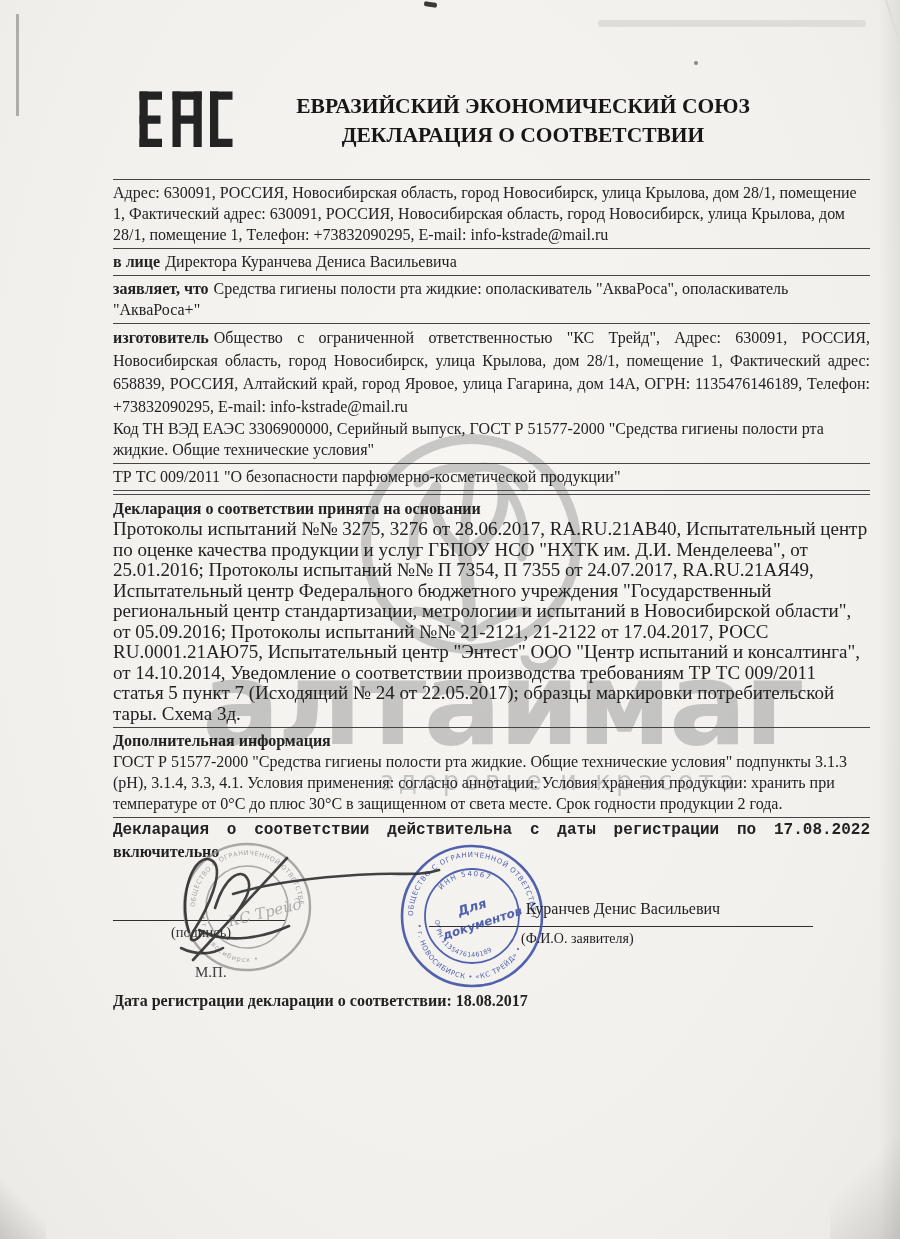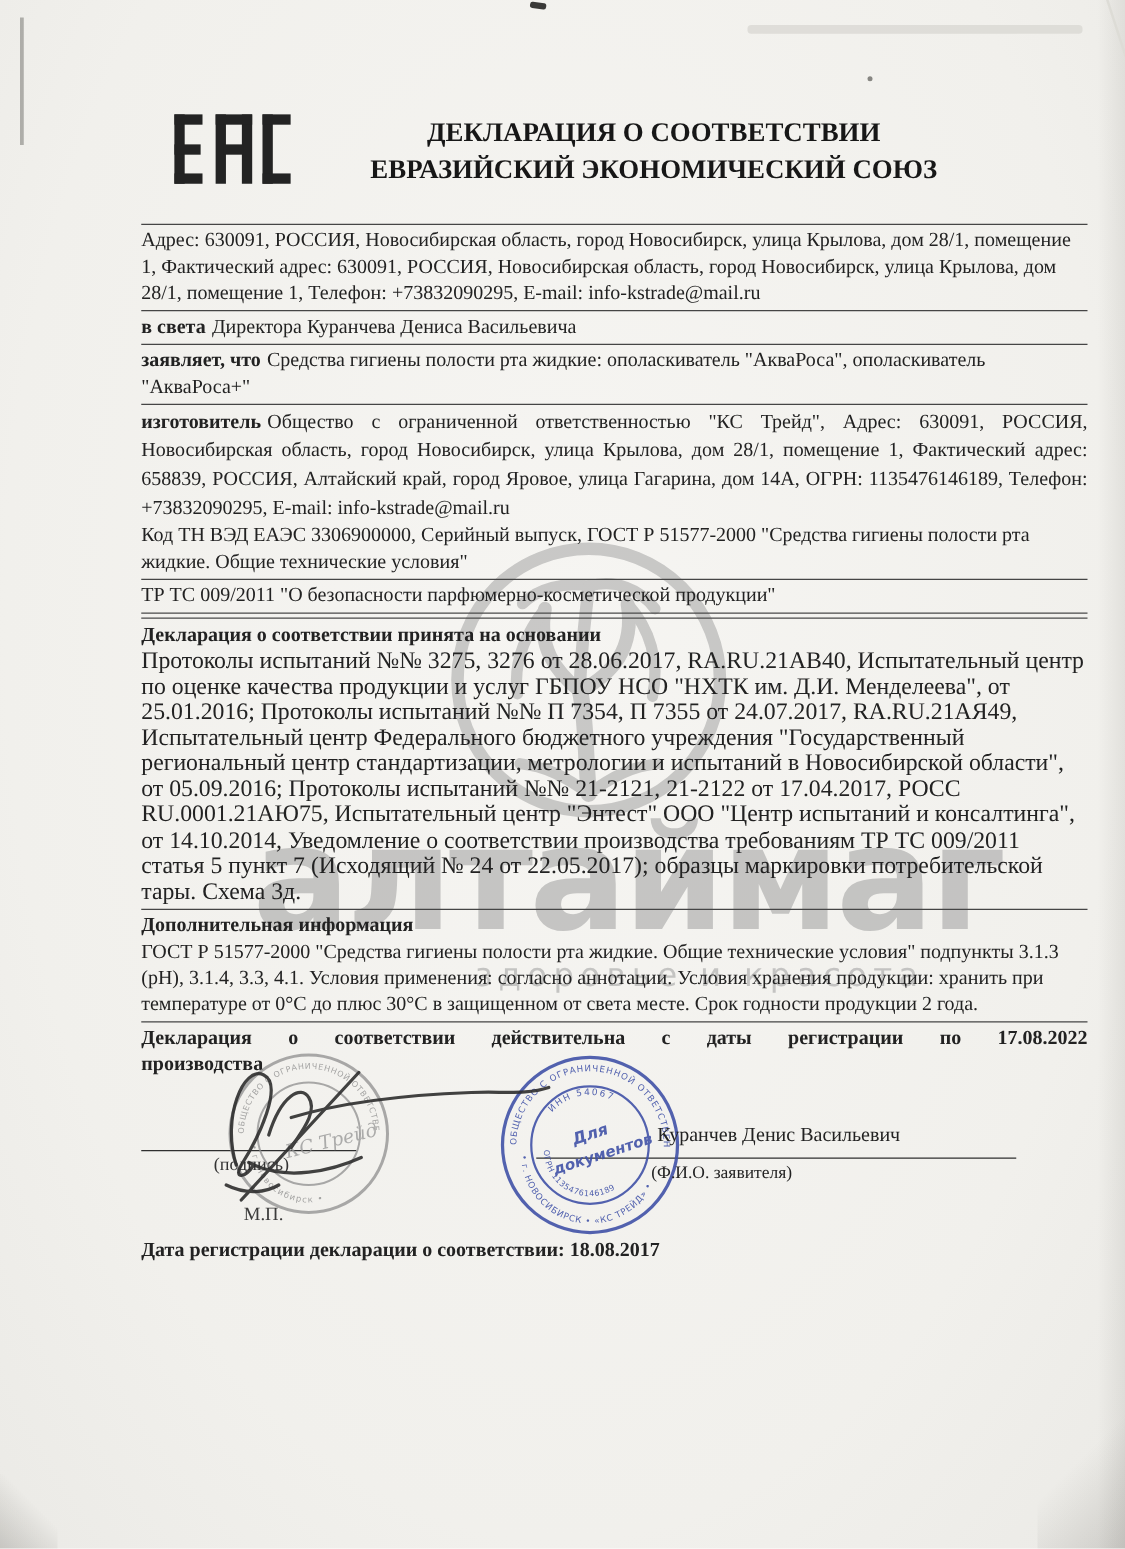--- a/index.html
+++ b/index.html
@@ -41,21 +41,21 @@
   .titles{position:absolute;left:130px;top:92px;width:560px;text-align:center;
     font-weight:bold;font-size:21.5px;line-height:29px;color:#171717;}
   p{margin:0;font-size:16px;line-height:21px;}
   .lbl{font-weight:bold;margin-right:5px;}
   .rule{border-top:1.6px solid #454545;margin:3px 0 2px 0;height:0;}
   .rule.dbl{height:3px;border-top:1.2px solid #4a4a4a;border-bottom:1.2px solid #4a4a4a;margin:3px 0;}
   .jt{text-align:justify;}
   .maker{line-height:23px;}
   .head-b{font-weight:bold;}
   .basis{font-size:19px;line-height:20.5px;}
-  .validity{font-weight:bold;text-align:justify;text-align-last:justify;}
+  .validity{font-weight:bold;text-align:justify;text-align-last:justify;font-family:Liberation Mono, monospace;}
   .validity-tail{font-weight:bold;}
   
   .sig{position:relative;height:122px;}
   .stamp{position:absolute;z-index:3;}
   .stamp-left{left:48px;top:-26px;}
   .stamp-right{left:273px;top:-22px;}
   .scrawl{position:absolute;left:24px;top:-30px;z-index:4;}
   .sig-line{position:absolute;left:0;top:58px;width:172px;border-top:1.6px solid #2f2f2f;z-index:2;}
   .sig-caption{position:absolute;left:58px;top:62px;font-size:14.5px;color:#333;z-index:2;}
   .mp{position:absolute;left:82px;top:102px;font-size:15px;color:#3c3c3c;z-index:4;}
@@ -109,31 +109,31 @@
           <rect x="46" y="2" width="11" height="74"></rect>
           <rect x="74" y="2" width="11" height="74"></rect>
           <rect x="46" y="2" width="39" height="11"></rect>
           <rect x="54" y="34" width="22" height="11"></rect>
           <rect x="96" y="2" width="11" height="74"></rect>
           <rect x="96" y="2" width="30" height="11"></rect>
           <rect x="96" y="65" width="30" height="11"></rect>
         </g>
       </svg>
       <div class="titles">
+        <div>ЕВРАЗИЙСКИЙ ЭКОНОМИЧЕСКИЙ СОЮЗ</div>
         <div>ДЕКЛАРАЦИЯ О СООТВЕТСТВИИ</div>
-        <div>ЕВРАЗИЙСКИЙ ЭКОНОМИЧЕСКИЙ СОЮЗ</div>
       </div>
     </div>
 
     <div class="rule"></div>
 
     <p>Адрес: 630091, РОССИЯ, Новосибирская область, город Новосибирск, улица Крылова, дом 28/1, помещение 1, Фактический адрес: 630091, РОССИЯ, Новосибирская область, город Новосибирск, улица Крылова, дом 28/1, помещение 1, Телефон: +73832090295, E-mail: info-kstrade@mail.ru</p>
     <div class="rule"></div>
 
-    <p><span class="lbl">в света</span><span>Директора Куранчева Дениса Васильевича</span></p>
+    <p><span class="lbl">в лице</span><span>Директора Куранчева Дениса Васильевича</span></p>
     <div class="rule"></div>
 
     <p><span class="lbl">заявляет, что</span><span>Средства гигиены полости рта жидкие: ополаскиватель "АкваРоса", ополаскиватель "АкваРоса+"</span></p>
     <div class="rule"></div>
 
     <p class="jt maker"><span class="lbl">изготовитель</span><span>Общество с ограниченной ответственностью "КС Трейд", Адрес: 630091, РОССИЯ, Новосибирская область, город Новосибирск, улица Крылова, дом 28/1, помещение 1, Фактический адрес: 658839, РОССИЯ, Алтайский край, город Яровое, улица Гагарина, дом 14А, ОГРН: 1135476146189, Телефон: +73832090295, E-mail: info-kstrade@mail.ru</span></p>
     <p>Код ТН ВЭД ЕАЭС 3306900000, Серийный выпуск, ГОСТ Р 51577-2000 "Средства гигиены полости рта жидкие. Общие технические условия"</p>
     <div class="rule"></div>
 
     <p>ТР ТС 009/2011 "О безопасности парфюмерно-косметической продукции"</p>
@@ -141,21 +141,21 @@
 
     <p class="head-b">Декларация о соответствии принята на основании</p>
     <p class="basis">Протоколы испытаний №№ 3275, 3276 от 28.06.2017, RA.RU.21АВ40, Испытательный центр по оценке качества продукции и услуг ГБПОУ НСО "НХТК им. Д.И. Менделеева", от 25.01.2016; Протоколы испытаний №№ П 7354, П 7355 от 24.07.2017, RA.RU.21АЯ49, Испытательный центр Федерального бюджетного учреждения "Государственный региональный центр стандартизации, метрологии и испытаний  в Новосибирской области", от 05.09.2016; Протоколы испытаний №№ 21-2121, 21-2122 от 17.04.2017, РОСС RU.0001.21АЮ75, Испытательный центр "Энтест" ООО "Центр испытаний и консалтинга", от 14.10.2014, Уведомление о соответствии производства требованиям ТР ТС 009/2011 статья 5 пункт 7 (Исходящий № 24 от 22.05.2017); образцы маркировки потребительской тары. Схема 3д.</p>
     <div class="rule"></div>
 
     <p class="head-b">Дополнительная информация</p>
     <p>ГОСТ Р 51577-2000 "Средства гигиены полости рта жидкие. Общие технические условия" подпункты 3.1.3 (рН), 3.1.4, 3.3, 4.1. Условия применения: согласно аннотации. Условия хранения продукции: хранить при температуре от 0°С до плюс 30°С в защищенном от света месте. Срок годности продукции 2 года.</p>
     <div class="rule"></div>
 
     <p class="validity">Декларация о соответствии действительна с даты регистрации по 17.08.2022</p>
-    <p class="validity-tail">производства</p>
+    <p class="validity-tail">включительно</p>
 
     <div class="sig">
 
       <svg class="stamp stamp-left" width="172" height="142" viewBox="0 0 172 142">
         <defs>
           <path id="glt" d="M 34,71 A 52,52 0 1 1 138,71"></path>
           <path id="glb" d="M 40,80 A 46,46 0 0 0 132,80"></path>
         </defs>
         <g opacity="0.75">
           <circle cx="86" cy="71" r="63" fill="none" stroke="#8f8f8f" stroke-width="2.4"></circle>

